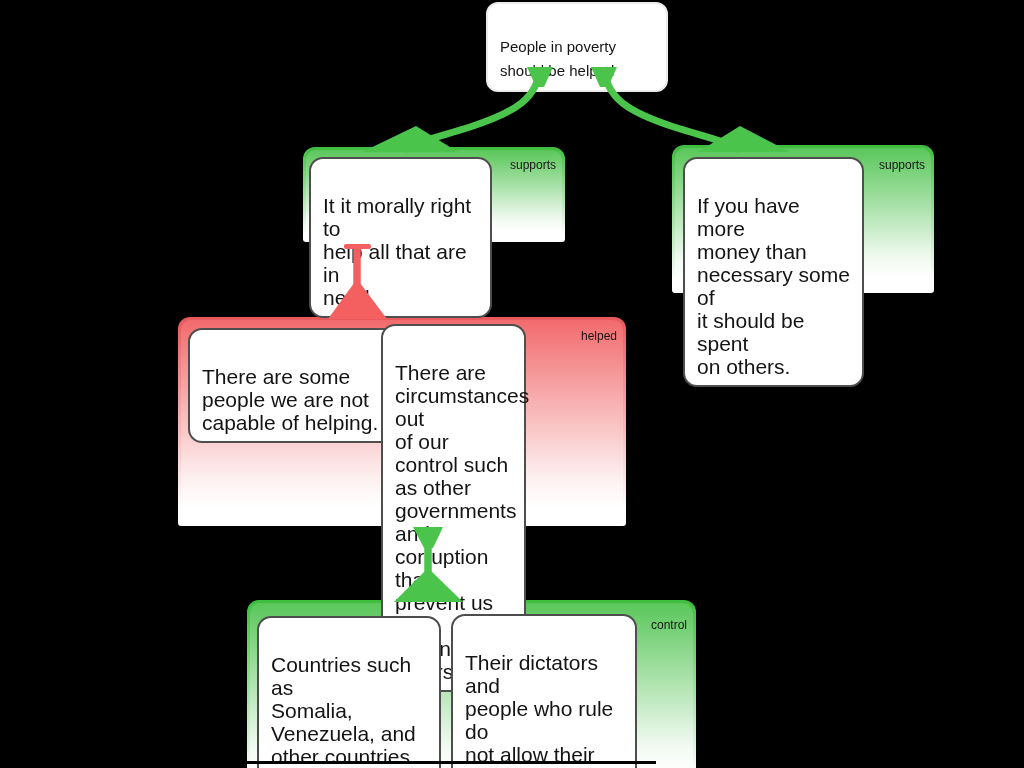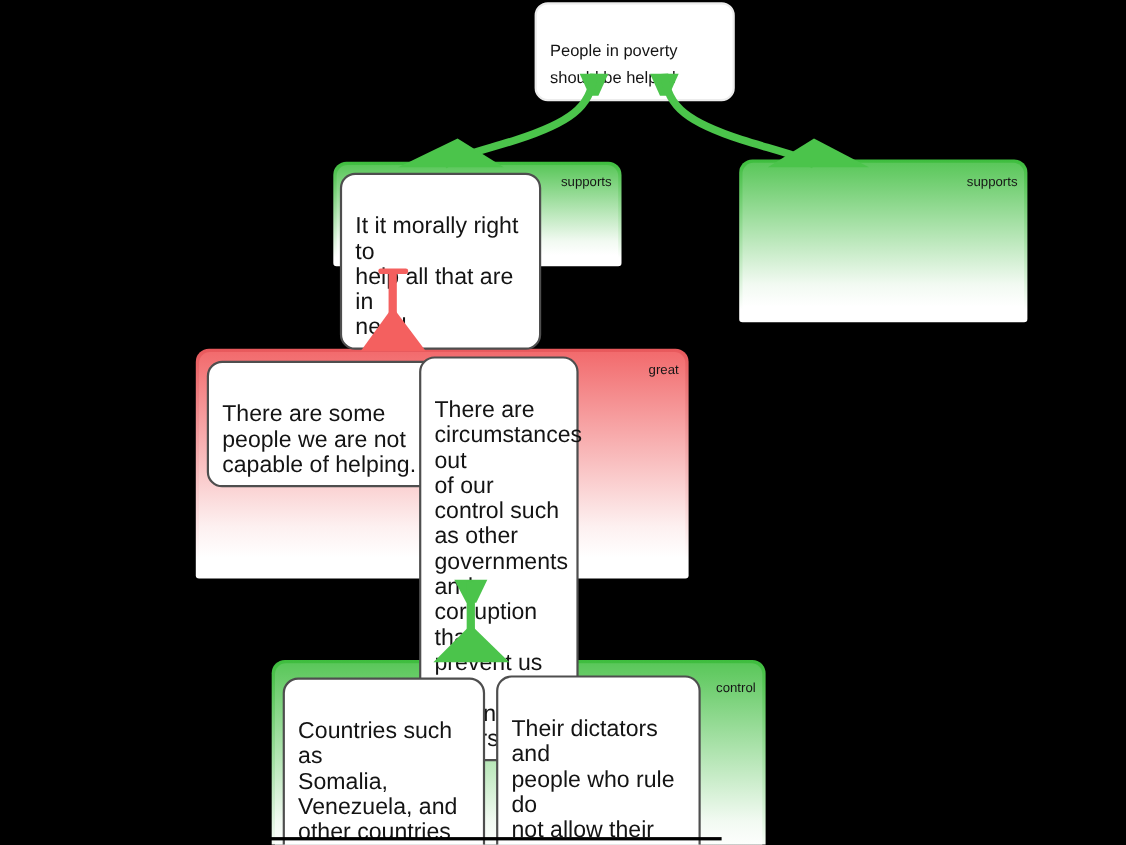--- a/index.html
+++ b/index.html
@@ -56,25 +56,32 @@
     <div class="claim" style="left:6px;top:10px;width:183px;min-height:81px;">
       <span>It it morally right to
 help all that are in
 need.</span>
     </div>
   </div>
 
   <div class="group green" style="left:628px;top:145px;width:262px;height:148px;">
     <div class="group-inner"></div>
     <span class="group-label" style="top:13px;">supports</span>
+    <div class="claim" style="left:11px;top:12px;width:181px;min-height:130px;">
+      <span>If you have more
+money than
+necessary some of
+it should be spent
+on others.</span>
+    </div>
   </div>
 
   <div class="group red" style="left:134px;top:317px;width:448px;height:209px;">
     <div class="group-inner"></div>
-    <span class="group-label" style="top:12px;">great</span>
+    <span class="group-label" style="top:12px;">helped</span>
     <div class="claim" style="left:10px;top:11px;width:215px;min-height:81px;">
       <span>There are some
 people we are not
 capable of helping.</span>
     </div>
     <div class="claim" style="left:203px;top:7px;width:145px;min-height:199px;">
       <span>There are
 circumstances out
 of our control such
 as other

